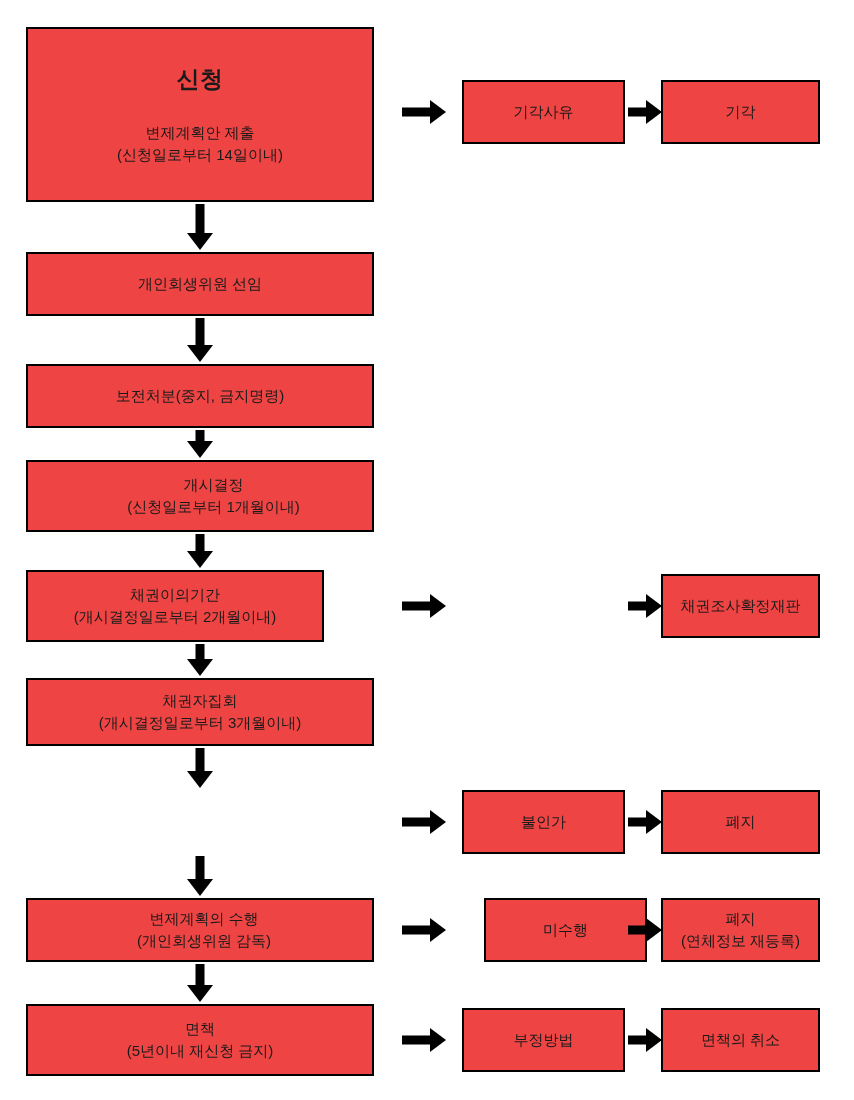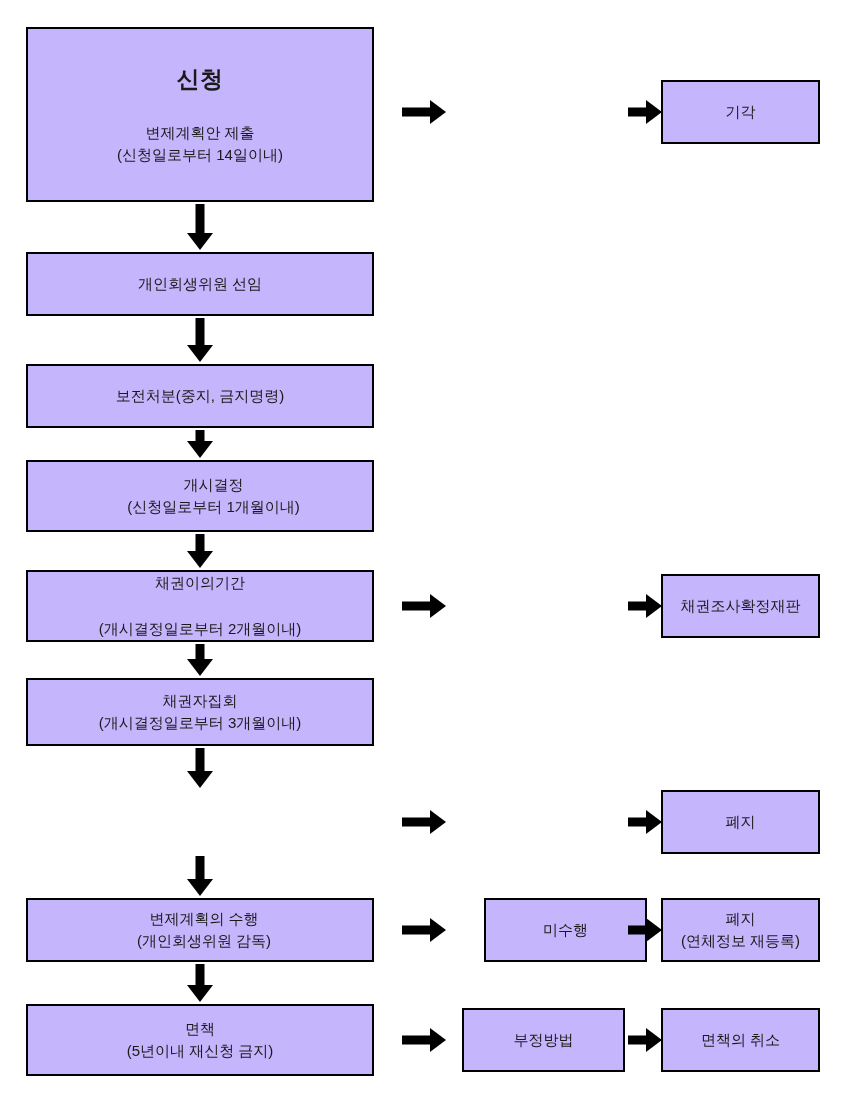--- a/index.html
+++ b/index.html
@@ -9,21 +9,21 @@
     font-family:"Liberation Sans","DejaVu Sans",sans-serif;
     color:#1a1a1a;
     overflow:hidden;
   }
   #stage{position:relative;width:854px;height:1100px;}
 
   .node{
     position:absolute;
     box-sizing:border-box;
     border:2px solid #000000;
-    background:#c4b5fd;
+    background:#ef4444;
     display:flex;
     flex-direction:column;
     align-items:center;
     justify-content:center;
     text-align:center;
     line-height:1.45;
   }
   .node .ln{display:block;white-space:nowrap;}
   .title-strong{
     font-weight:bold;
@@ -121,21 +121,21 @@
   <div class="node" style="left:26px;top:460px;width:348px;height:72px;padding-left:27px;">
     <span class="ln ln-main">개시결정</span>
     <span class="ln ln-sub">(신청일로부터 1개월이내)</span>
   </div>
 
   <div class="arrow-down" style="left:187px;top:534px;height:34px;">
     <span class="stem" style="height:20px;"></span>
     <span class="head"></span>
   </div>
 
-  <div class="node" style="left:26px;top:570px;width:348px;height:72px;justify-content:space-between;">
+  <div class="node" style="left:26px;top:570px;width:298px;height:72px;">
     <span class="ln ln-main">채권이의기간</span>
     <span class="ln ln-sub">(개시결정일로부터 2개월이내)</span>
   </div>
 
   <div class="arrow-down" style="left:187px;top:644px;height:32px;">
     <span class="stem" style="height:18px;"></span>
     <span class="head"></span>
   </div>
 
   <div class="node" style="left:26px;top:678px;width:348px;height:68px;">
@@ -166,20 +166,23 @@
 
   <div class="node" style="left:26px;top:1004px;width:348px;height:72px;">
     <span class="ln ln-main">면책</span>
     <span class="ln ln-sub">(5년이내 재신청 금지)</span>
   </div>
 
   <div class="arrow-right" style="left:402px;top:100px;width:44px;">
     <span class="stem" style="width:30px;"></span>
     <span class="head"></span>
   </div>
+  <div class="node branch" style="left:462px;top:80px;width:163px;height:64px;">
+    <span class="ln ln-main">기각사유</span>
+  </div>
   <div class="arrow-right" style="left:628px;top:100px;width:34px;">
     <span class="stem" style="width:20px;"></span>
     <span class="head"></span>
   </div>
   <div class="node branch" style="left:661px;top:80px;width:159px;height:64px;">
     <span class="ln ln-main">기각</span>
   </div>
 
   <div class="arrow-right" style="left:402px;top:594px;width:44px;">
     <span class="stem" style="width:30px;"></span>
@@ -189,20 +192,23 @@
     <span class="stem" style="width:20px;"></span>
     <span class="head"></span>
   </div>
   <div class="node branch" style="left:661px;top:574px;width:159px;height:64px;">
     <span class="ln ln-main">채권조사확정재판</span>
   </div>
 
   <div class="arrow-right" style="left:402px;top:810px;width:44px;">
     <span class="stem" style="width:30px;"></span>
     <span class="head"></span>
+  </div>
+  <div class="node branch" style="left:462px;top:790px;width:163px;height:64px;">
+    <span class="ln ln-main">불인가</span>
   </div>
   <div class="arrow-right" style="left:628px;top:810px;width:34px;">
     <span class="stem" style="width:20px;"></span>
     <span class="head"></span>
   </div>
   <div class="node branch" style="left:661px;top:790px;width:159px;height:64px;">
     <span class="ln ln-main">폐지</span>
   </div>
 
   <div class="arrow-right" style="left:402px;top:918px;width:44px;">

